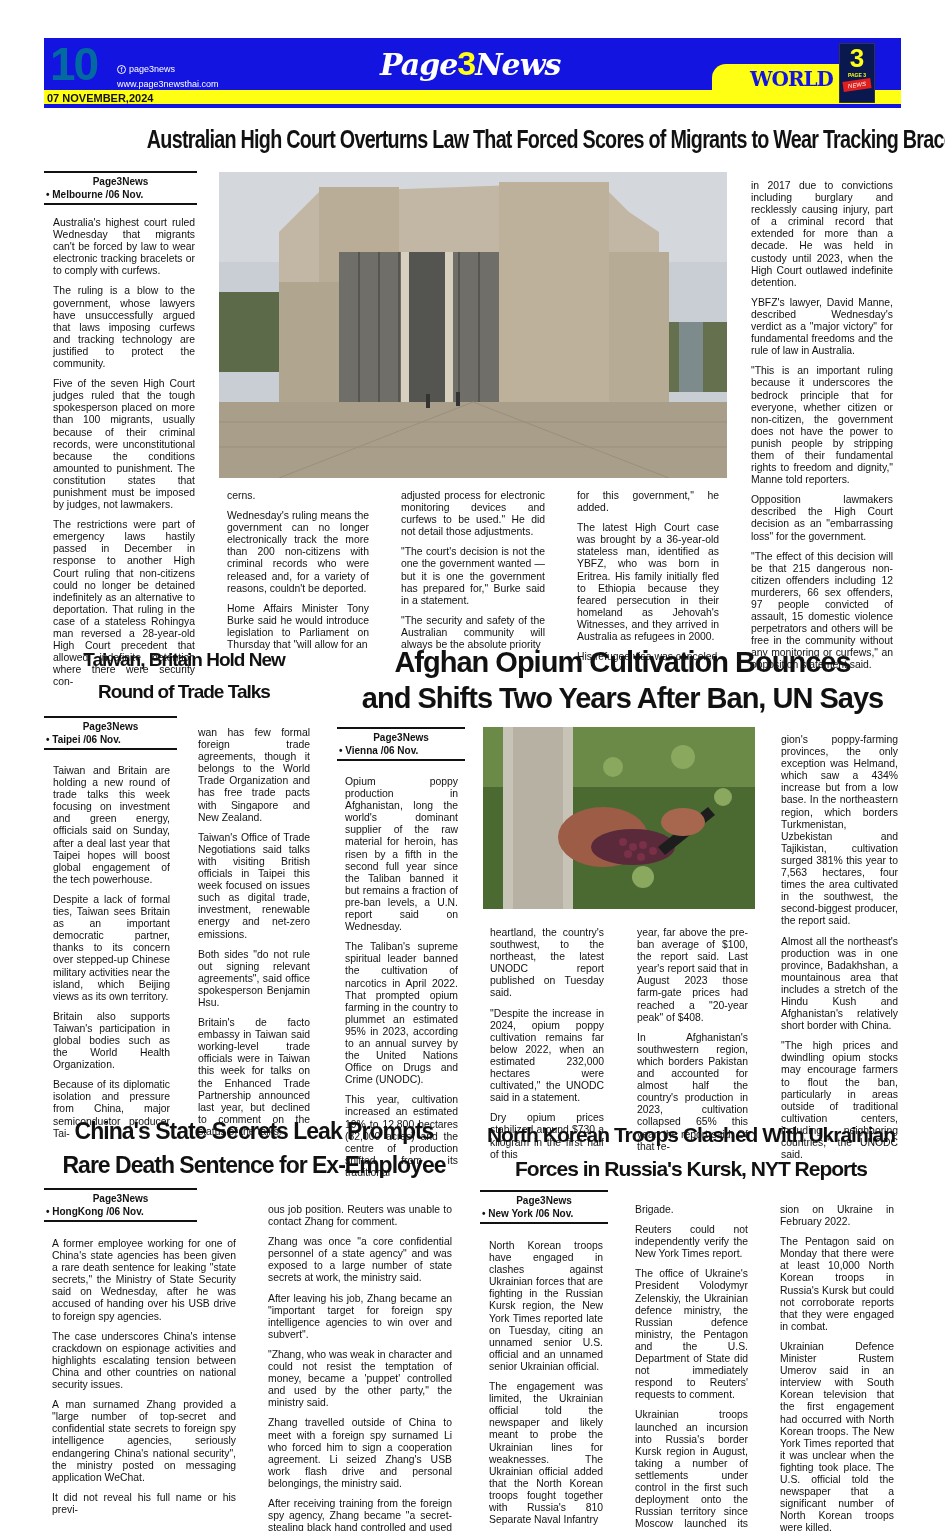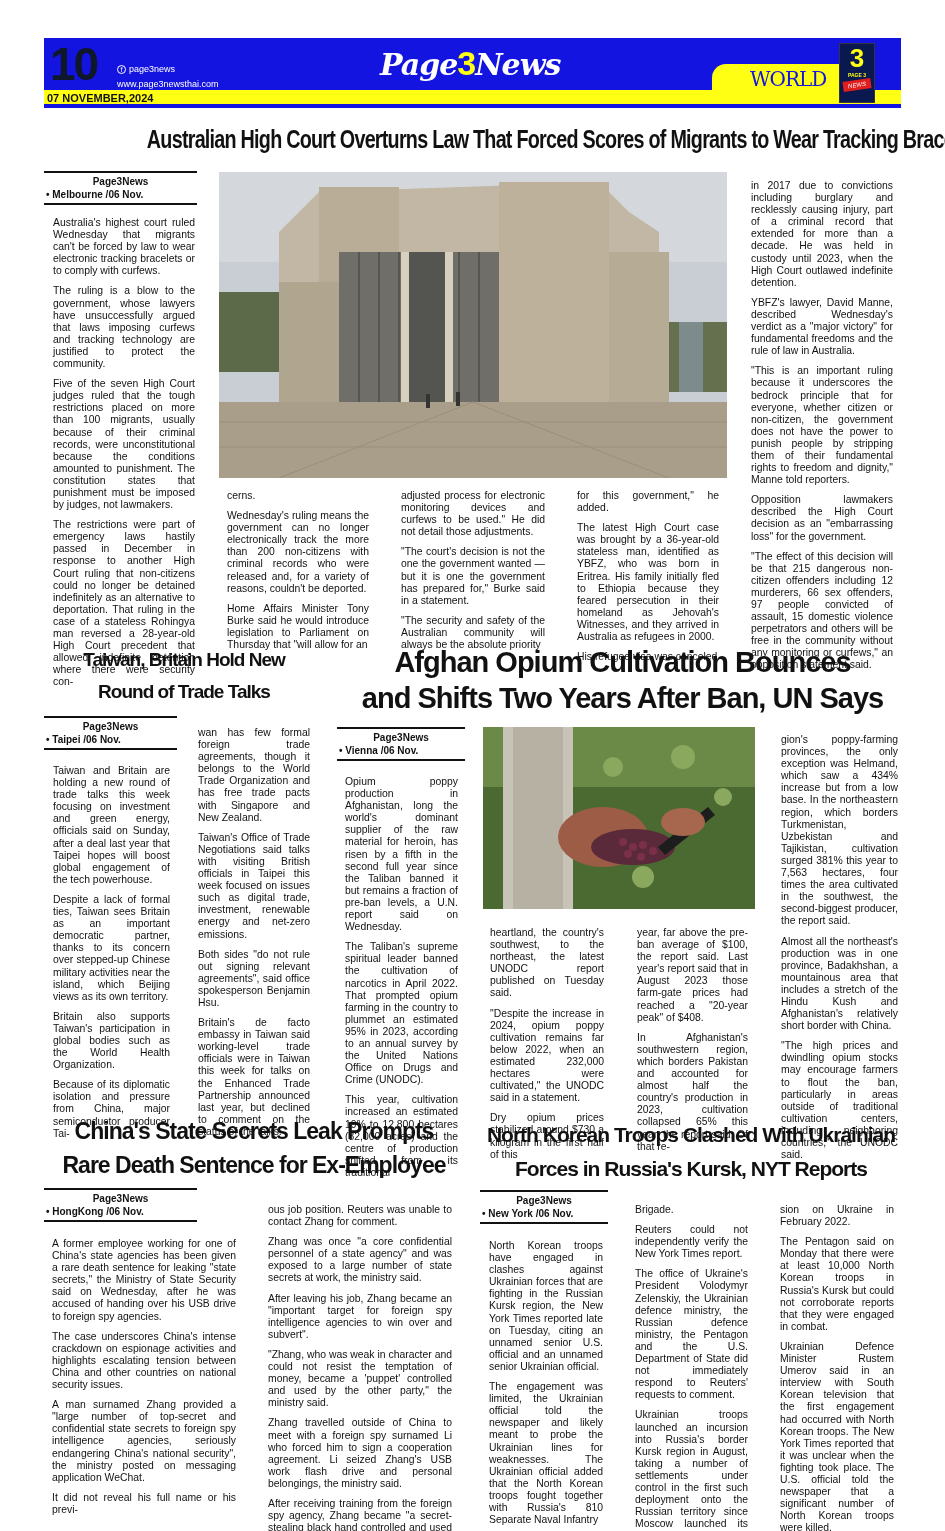--- a/index.html
+++ b/index.html
@@ -4,28 +4,28 @@
 <style>
   *{box-sizing:border-box;margin:0;padding:0}
   html,body{width:945px;height:1531px;background:#fff;overflow:hidden}
   body{position:relative;font-family:"Liberation Sans",sans-serif;color:#111}
   .abs{position:absolute}
   
   .mast{left:44px;top:38px;width:857px;height:66px;background:#1414e0}
   .mast-yellow{left:44px;top:90px;width:857px;height:14px;background:#ffff14}
   .mast-yellow-right{left:712px;top:64px;width:130px;height:40px;background:#ffff14;border-top-left-radius:14px}
   .mast-blueline{left:44px;top:104px;width:857px;height:4px;background:#1414e0}
-  .pgnum{left:50px;top:38px;font-size:46px;font-weight:bold;color:#0f172a;letter-spacing:-2px;line-height:52px}
+  .pgnum{left:50px;top:38px;font-size:46px;font-weight:bold;color:#0369a1;letter-spacing:-2px;line-height:52px}
   .fb{left:117px;top:64px;font-size:9px;color:#fff;display:flex;align-items:center;gap:3px}
   .fb .circ{width:9px;height:9px;border-radius:50%;border:1px solid #fff;font-size:7px;line-height:7px;text-align:center}
   .web{left:117px;top:79px;font-size:9px;color:#fff}
   .date{left:47px;top:92px;font-size:11px;font-weight:bold;color:#111;line-height:12px}
   .logo{left:380px;top:44px;font-family:"DejaVu Serif",serif;font-size:30px;color:#fff;font-weight:bold;font-style:italic;letter-spacing:-1px}
   .logo .three{color:#ffff14;font-style:normal;font-family:"Liberation Sans",sans-serif;font-size:34px}
-  .world{left:750px;top:67px;font-family:"DejaVu Serif",serif;font-weight:normal;font-size:20px;color:#1414e0;letter-spacing:-1px}
+  .world{left:750px;top:67px;font-family:"DejaVu Serif",serif;font-weight:bold;font-size:20px;color:#1414e0;letter-spacing:-1px}
   .badge{left:839px;top:43px;width:36px;height:60px;background:#0a1850;border:1px solid #334;text-align:center;color:#ffff14}
   .badge .big{font-size:26px;font-weight:bold;line-height:28px}
   .badge .small{font-size:5px;font-weight:bold;line-height:6px}
   .badge .red{margin:2px auto 0;width:28px;height:10px;background:#e01e1e;color:#fff;font-size:6px;font-style:italic;line-height:10px;transform:rotate(-8deg)}
   
   .hl{font-family:"Liberation Sans",sans-serif;font-weight:bold;color:#111;text-align:center;letter-spacing:-1px}
   .byline{font-size:10px;font-weight:bold;line-height:13px;border-top:2px solid #111;border-bottom:2px solid #111;padding:2px 0}
   .byline .src{text-align:center}
   .byline .loc{padding-left:2px}
   .col{font-size:10.4px;line-height:12.1px;text-align:justify;color:#111}
@@ -58,21 +58,21 @@
 
 <div class="abs hl" style="left:44px;top:122px;width:857px;font-size:26px;line-height:34px;transform:scaleX(0.76);transform-origin:center top;white-space:nowrap;margin-left:0"><span>Australian High Court Overturns Law That Forced Scores of Migrants to Wear Tracking Bracelets</span></div>
 
 <div class="abs byline" style="left:44px;top:171px;width:153px">
   <div class="src">Page3News</div>
   <div class="loc">• <span>Melbourne /06 Nov.</span></div>
 </div>
 <div class="abs col" style="left:45px;top:209px;width:158px">
     <p>Australia's highest court ruled Wednesday that migrants can't be forced by law to wear electronic tracking bracelets or to comply with curfews.</p>
     <p>The ruling is a blow to the government, whose lawyers have unsuccessfully argued that laws imposing curfews and tracking technology are justified to protect the community.</p>
-    <p>Five of the seven High Court judges ruled that the tough restrictions placed on more than 100 migrants, usually because of their criminal records, were unconstitutional because the conditions amounted to punishment. The constitution states that punishment must be imposed by judges, not lawmakers.</p>
+    <p>Five of the seven High Court judges ruled that the tough spokesperson placed on more than 100 migrants, usually because of their criminal records, were unconstitutional because the conditions amounted to punishment. The constitution states that punishment must be imposed by judges, not lawmakers.</p>
     <p>The restrictions were part of emergency laws hastily passed in December in response to another High Court ruling that non-citizens could no longer be detained indefinitely as an alternative to deportation. That ruling in the case of a stateless Rohingya man reversed a 28-year-old High Court precedent that allowed indefinite detention where there were security con-</p>
   </div>
 <div class="abs photo1">
   <svg width="508" height="306" viewBox="0 0 508 306">
     <rect x="0" y="0" width="508" height="306" fill="#c9ced4"></rect>
     <rect x="0" y="0" width="508" height="90" fill="#d4d8dc"></rect>
     <rect x="0" y="120" width="90" height="80" fill="#5d6a4a"></rect>
     <rect x="440" y="150" width="68" height="70" fill="#65704e"></rect>
     <polygon points="60,60 100,20 380,10 410,40 440,60 440,230 60,230" fill="#c2b7a4"></polygon>
     <rect x="100" y="15" width="80" height="215" fill="#b9ad97"></rect>

